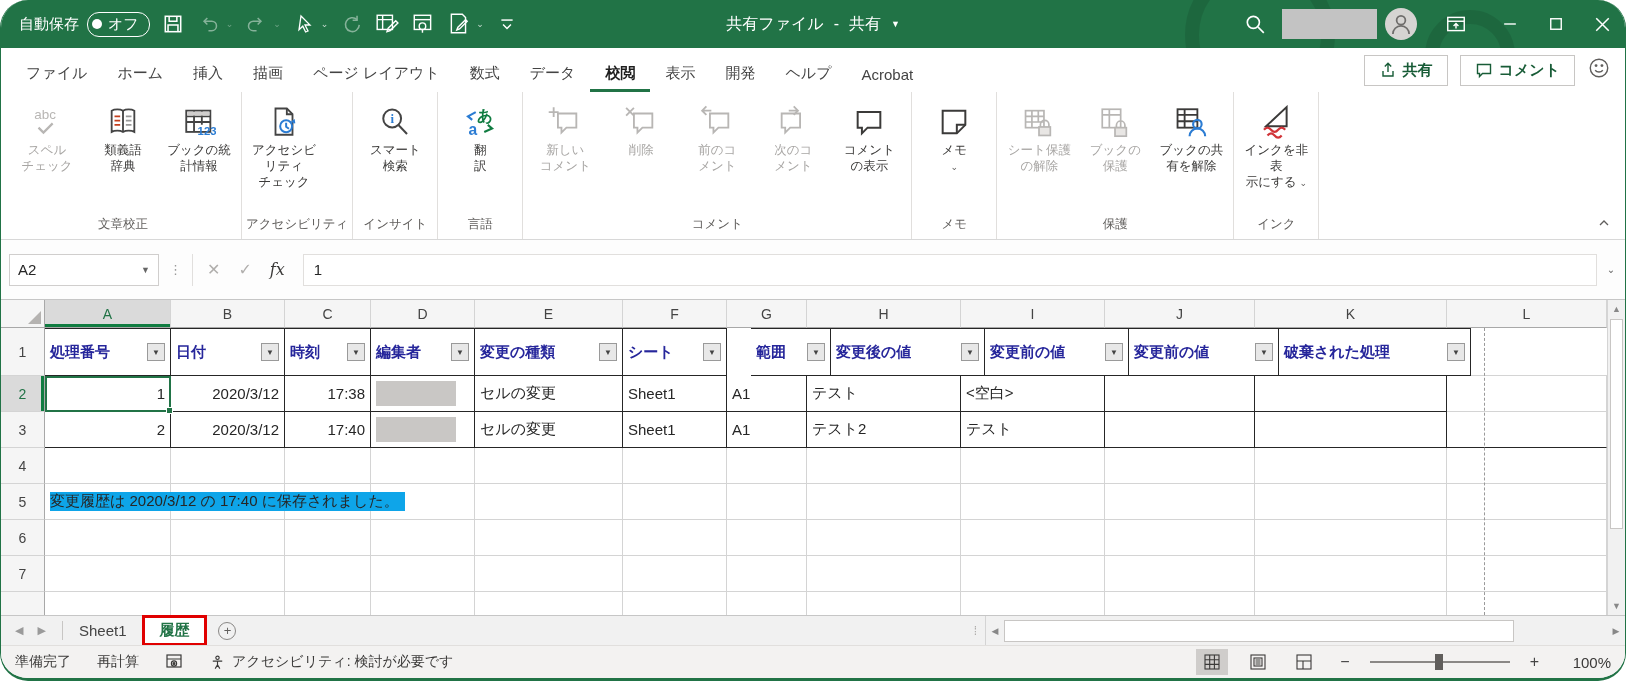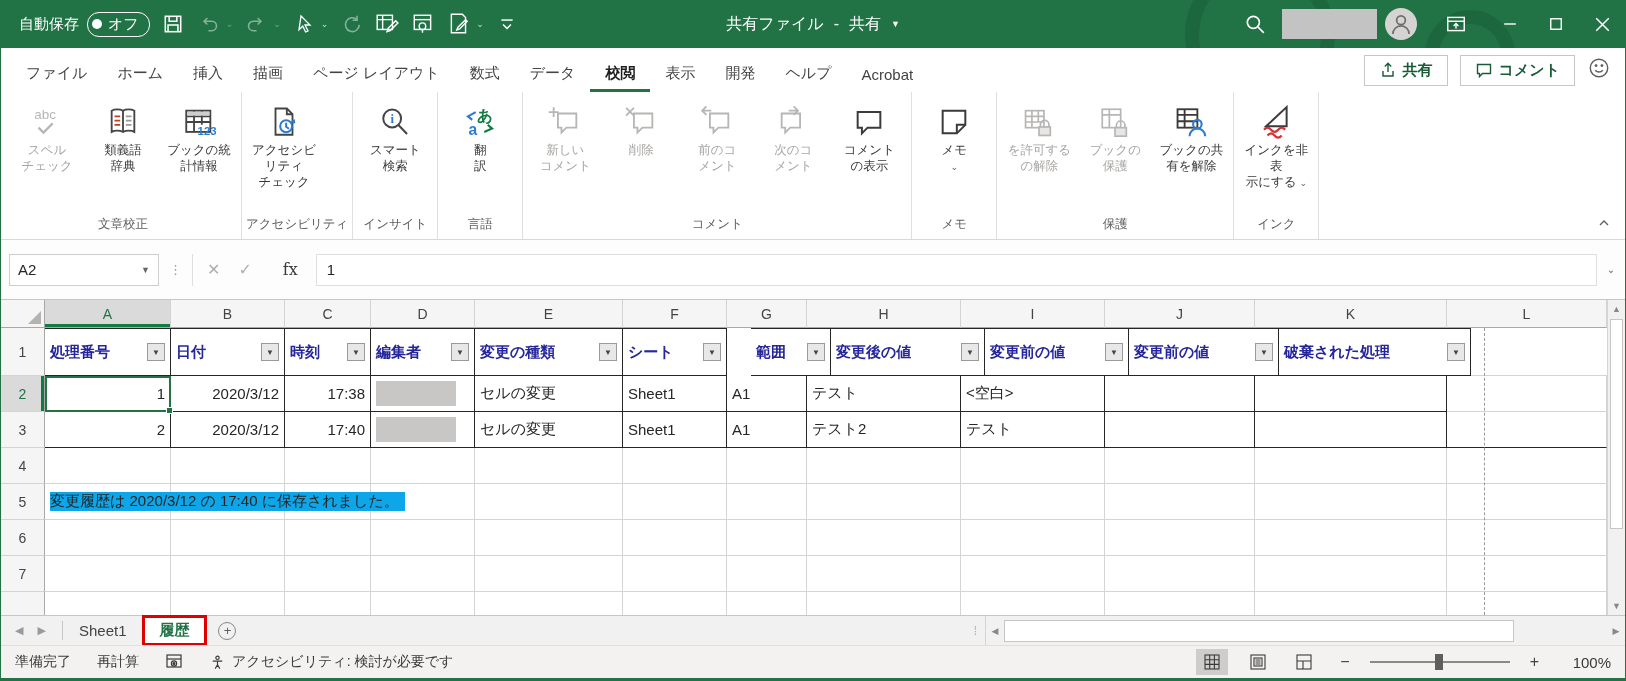--- a/index.html
+++ b/index.html
@@ -1,18 +1,18 @@
 <!DOCTYPE html>
 <html><head>
 <meta charset="utf-8">
 <style>
   * { box-sizing: border-box; margin: 0; padding: 0; }
   html,body { width:1626px; height:681px; font-family:"Liberation Sans","DejaVu Sans",sans-serif; }
   .window { width:1626px; height:681px; display:flex; flex-direction:column; background:#fff;
-            border-left:1px solid #217346; border-right:1px solid #217346; border-bottom:3px solid #217346; overflow:hidden; }
+            border-left:1px solid #217346; border-right:1px solid #217346; border-bottom:3px solid #217346; overflow:hidden;border-radius:28px; }
 
   
   .titlebar { height:48px; background:#217346; display:flex; align-items:center; color:#fff; position:relative; flex:0 0 auto; overflow:hidden; }
   .titlebar .deco1,.titlebar .deco2 { position:absolute; border:14px solid rgba(0,0,0,.10); border-radius:50%; pointer-events:none; }
   .titlebar .deco1 { width:150px; height:150px; right:290px; top:-40px; }
   .titlebar .deco2 { width:90px; height:90px; right:110px; top:10px; }
   .tb-left { display:flex; align-items:center; gap:10px; padding-left:18px; z-index:1; }
   .autosave { display:flex; align-items:center; gap:8px; font-size:15px; }
   .as-toggle { display:flex; align-items:center; gap:6px; border:1px solid #fff; border-radius:12px; padding:2px 10px 2px 4px; font-size:15px; }
   .as-dot { width:10px; height:10px; background:#fff; border-radius:50%; }
@@ -50,21 +50,21 @@
   .rglabel { height:26px; display:flex; align-items:center; justify-content:center; font-size:12.5px; color:#605e5c; padding-bottom:4px; }
   .ribbon-collapse { position:absolute; right:14px; bottom:6px; color:#605e5c; font-size:12px; }
 
   
   .formula-row { height:60px; background:#fdfdfd; display:flex; align-items:center; padding:0 0 0 8px; border-bottom:1px solid #c6c6c6; flex:0 0 auto; position:relative; }
   .name-box { width:150px; height:32px; background:#fff; border:1px solid #d0cecd; display:flex; align-items:center; padding:0 8px; font-size:15px; color:#262626; }
   .name-box .nb-caret { margin-left:auto; font-size:9px; color:#666; }
   .fx-sep { color:#9a9a9a; font-size:13px; letter-spacing:0; margin:0 10px; line-height:6px; }
   .fb-btns { display:flex; align-items:center; gap:18px; padding:0 14px; height:32px; border-left:1px solid #e1dfdd; }
   .fb-x,.fb-check { color:#b0aeac; font-size:16px; }
-  .fb-fx { font-family:"DejaVu Serif","Liberation Serif",serif; font-size:16px; color:#3b3a39;margin-left:13px; }
+  .fb-fx { font-family:"DejaVu Serif","Liberation Serif",serif; font-style:italic; font-size:16px; color:#3b3a39; }
   .formula-field { flex:1; height:32px; background:#fff; border:1px solid #e1dfdd; display:flex; align-items:center; padding:0 10px; font-size:15px; color:#262626; margin-left:4px; }
   .fb-expand { width:28px; text-align:center; color:#666; font-size:10px; }
 
   
   .grid-zone { flex:1; display:flex; overflow:hidden; position:relative; }
   .sheet-grid { position:relative; flex:1; background:#fff; overflow:hidden; }
   .grow { display:flex; }
   .rowhdr { width:44px; flex:0 0 44px; background:#f5f5f5; border-right:1px solid #a8a8a8; border-bottom:1px solid #d4d4d4; display:flex; align-items:center; justify-content:center; font-size:14px; color:#444; }
   .rowhdr.sel { background:#dadada; color:#217346; box-shadow:inset -3px 0 0 #107c41; }
   .corner-cell { width:44px; flex:0 0 44px; background:#f5f5f5; border-right:1px solid #a8a8a8; border-bottom:1px solid #a8a8a8; position:relative; }
@@ -483,21 +483,21 @@
             <div class="ricon">
               <svg width="34" height="34" viewBox="0 0 24 24">
                 <g fill="none" stroke="currentColor" stroke-width="1.2">
                   <rect x="2.5" y="4" width="13" height="12"></rect>
                   <path d="M2.5 8 h13 M2.5 12 h13 M7 4 v12 M11.5 4 v8"></path>
                   <path d="M13 16 v-2.2 a3 3 0 0 1 6 0 V16"></path>
                   <rect x="12" y="15.5" width="8" height="6" fill="#e8e6e4"></rect>
                 </g>
               </svg>
             </div>
-            <div class="rlabel">を許可する
+            <div class="rlabel">シート保護
 の解除</div>
           </div>
           <div class="rbtn disabled">
             <div class="ricon">
               <svg width="34" height="34" viewBox="0 0 24 24">
                 <g fill="none" stroke="currentColor" stroke-width="1.2">
                   <rect x="3" y="3" width="13" height="13"></rect>
                   <path d="M3 7 h13 M8 3 v13"></path>
                   <path d="M13 16.5 v-2.2 a3 3 0 0 1 6 0 v2.2"></path>
                   <rect x="12" y="16" width="8" height="6" fill="#e8e6e4"></rect>

